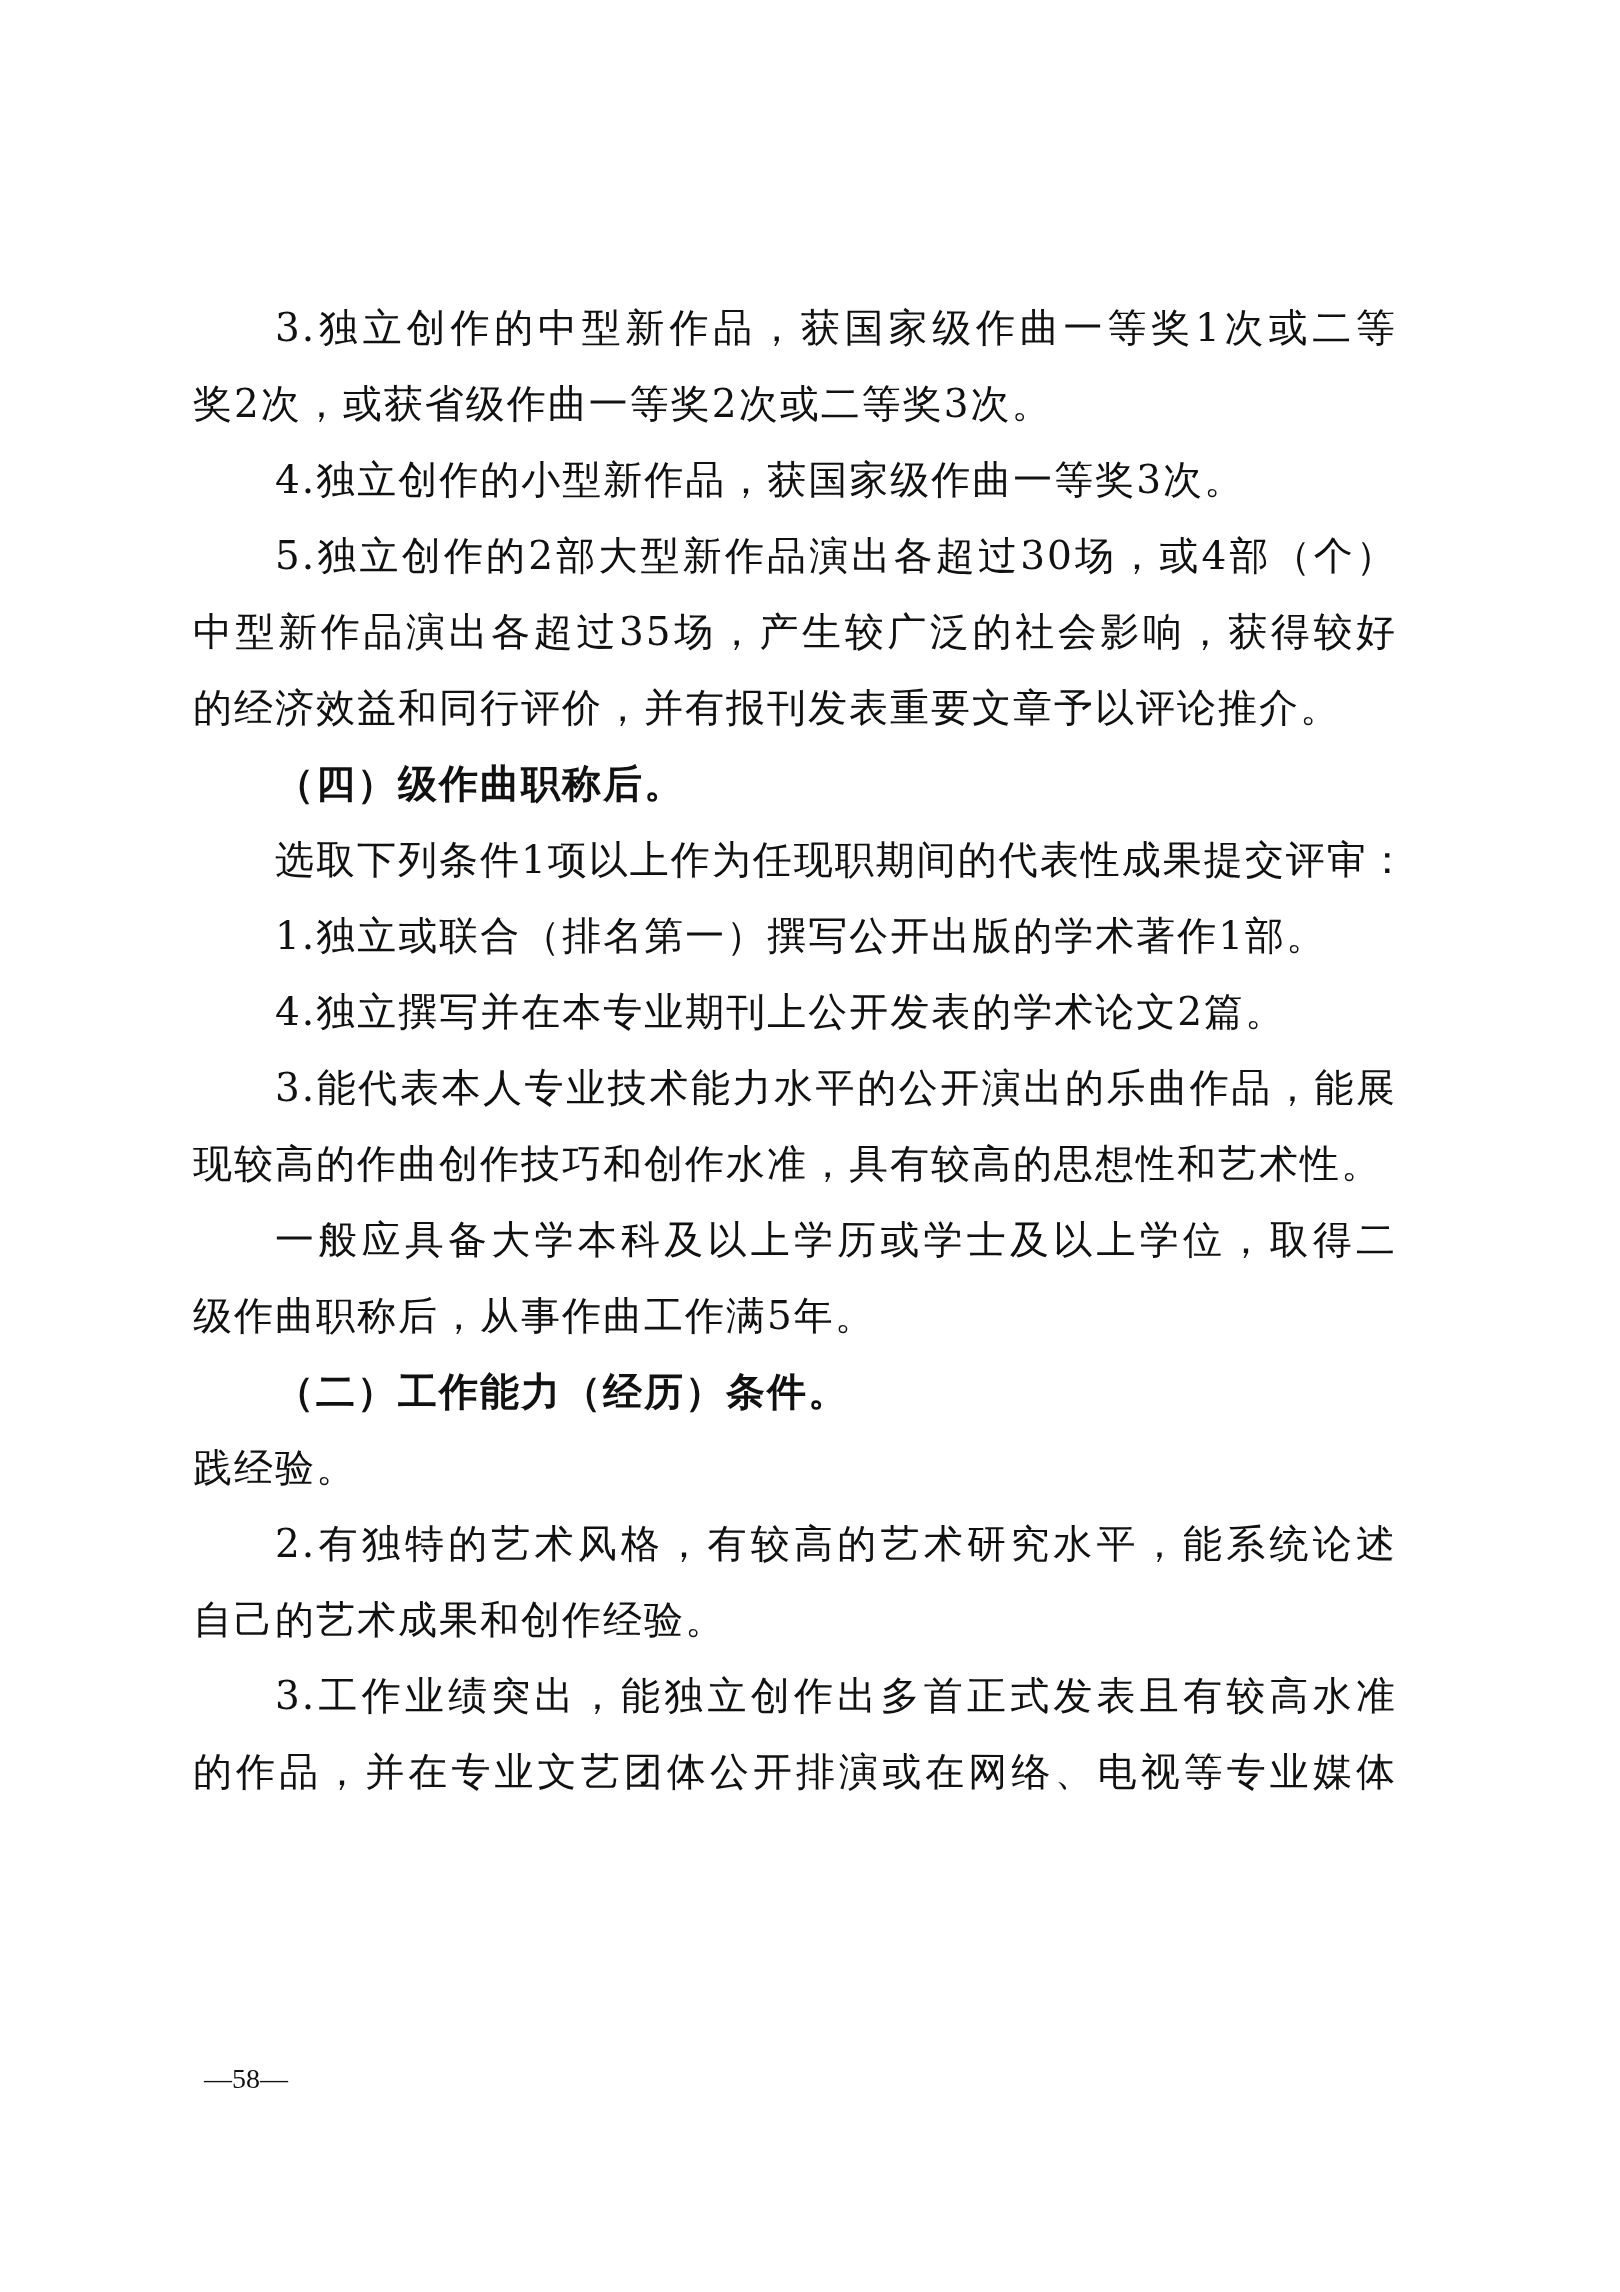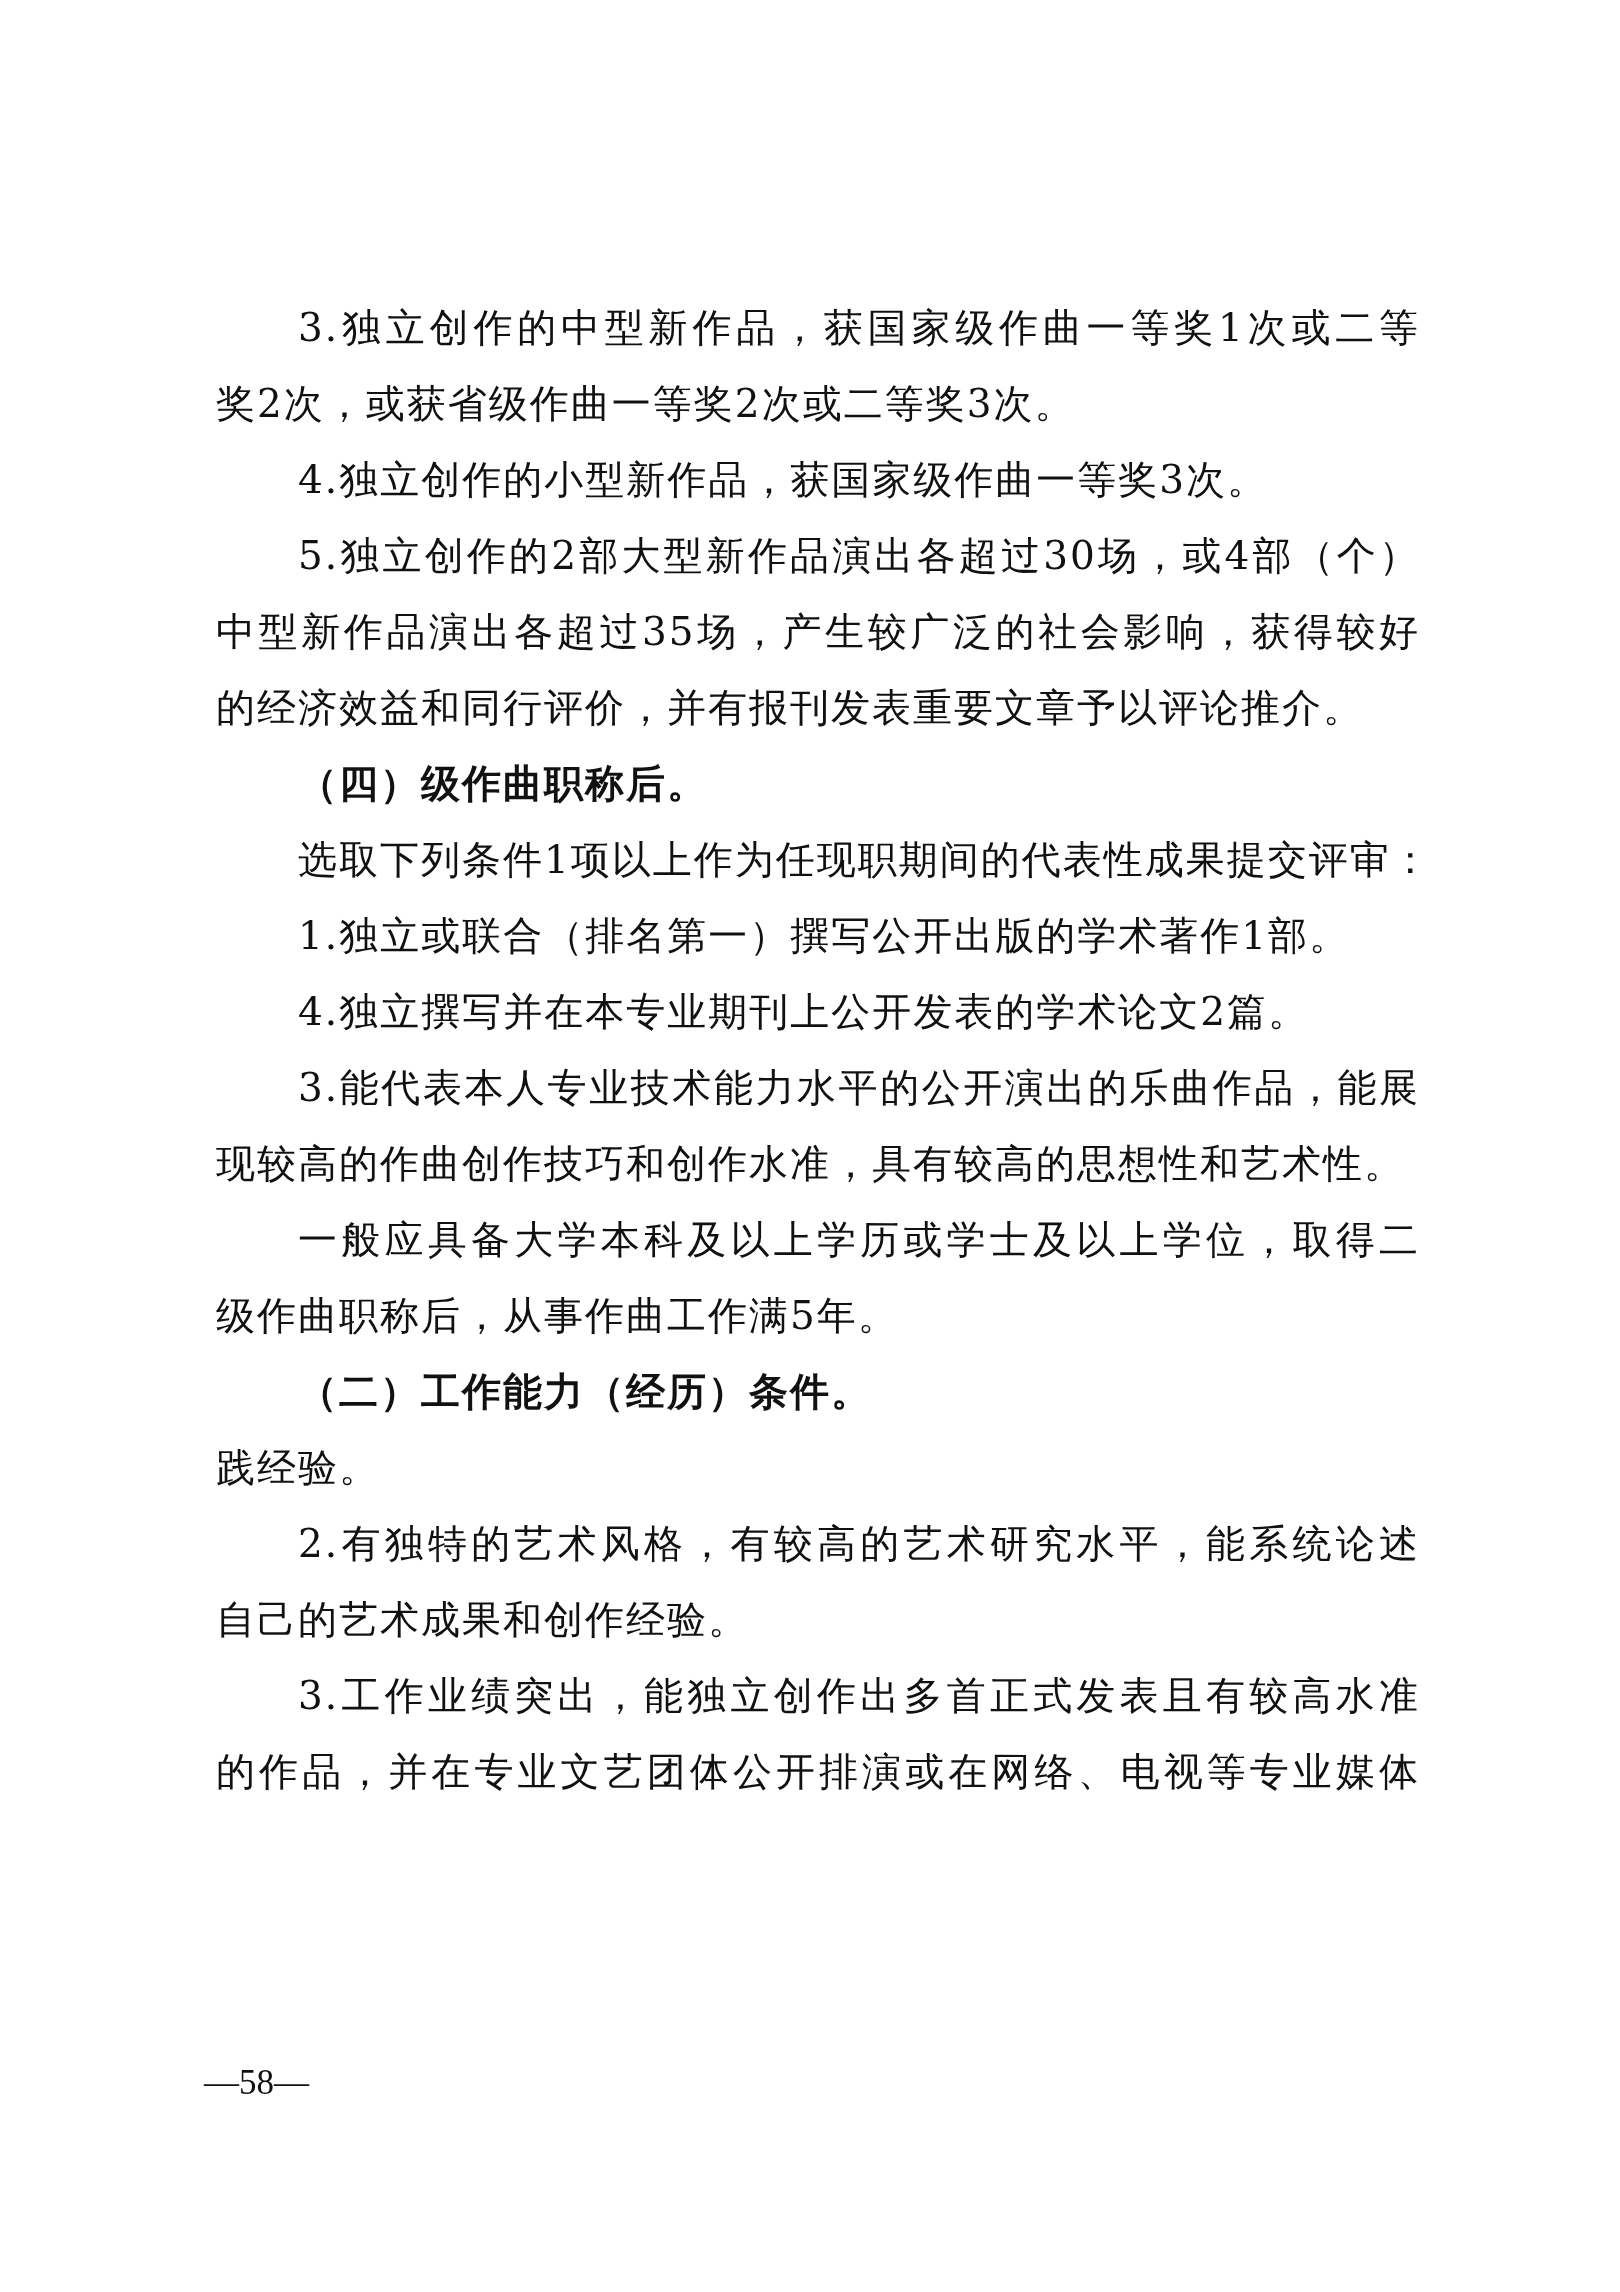--- a/index.html
+++ b/index.html
@@ -1,34 +1,34 @@
 <!DOCTYPE html>
 <html><head>
 <meta charset="utf-8">
 <style>
   html, body { margin: 0; padding: 0; background: #ffffff; }
   body { width: 1620px; height: 2293px; position: relative; overflow: hidden; }
   .page {
-    position: absolute; left: 216px; top: 290px; width: 1204px;
+    position: absolute; left: 193px; top: 290px; width: 1204px;
     font-family: "DejaVu Serif", "Liberation Serif", serif;
     color: #111111;
   }
   .line {
     height: 76px; line-height: 76px;
     font-size: 39px; white-space: nowrap;
     text-align: justify; text-align-last: justify;
     letter-spacing: 2px;
   }
   .line.last { text-align-last: left; }
   .indent { padding-left: 82px; }
   .heading { font-family: "DejaVu Sans", "Liberation Sans", sans-serif; font-weight: bold; text-align-last: left; }
   .heading2 { font-family: "DejaVu Sans", "Liberation Sans", sans-serif; font-weight: normal; text-align-last: left; }
   .pagenum {
     position: absolute; left: 204px; top: 2063px;
-    font-family: "Liberation Serif", serif; font-size: 35px; color: #111;
+    font-family: "Liberation Serif", serif; font-size: 28px; color: #111;
   }
 </style>
 </head>
 <body>
 
 <div class="page">
   <div class="line indent">3.独立创作的中型新作品，获国家级作曲一等奖1次或二等</div>
   <div class="line last">奖2次，或获省级作曲一等奖2次或二等奖3次。</div>
   <div class="line indent last">4.独立创作的小型新作品，获国家级作曲一等奖3次。</div>
   <div class="line indent">5.独立创作的2部大型新作品演出各超过30场，或4部（个）</div>

